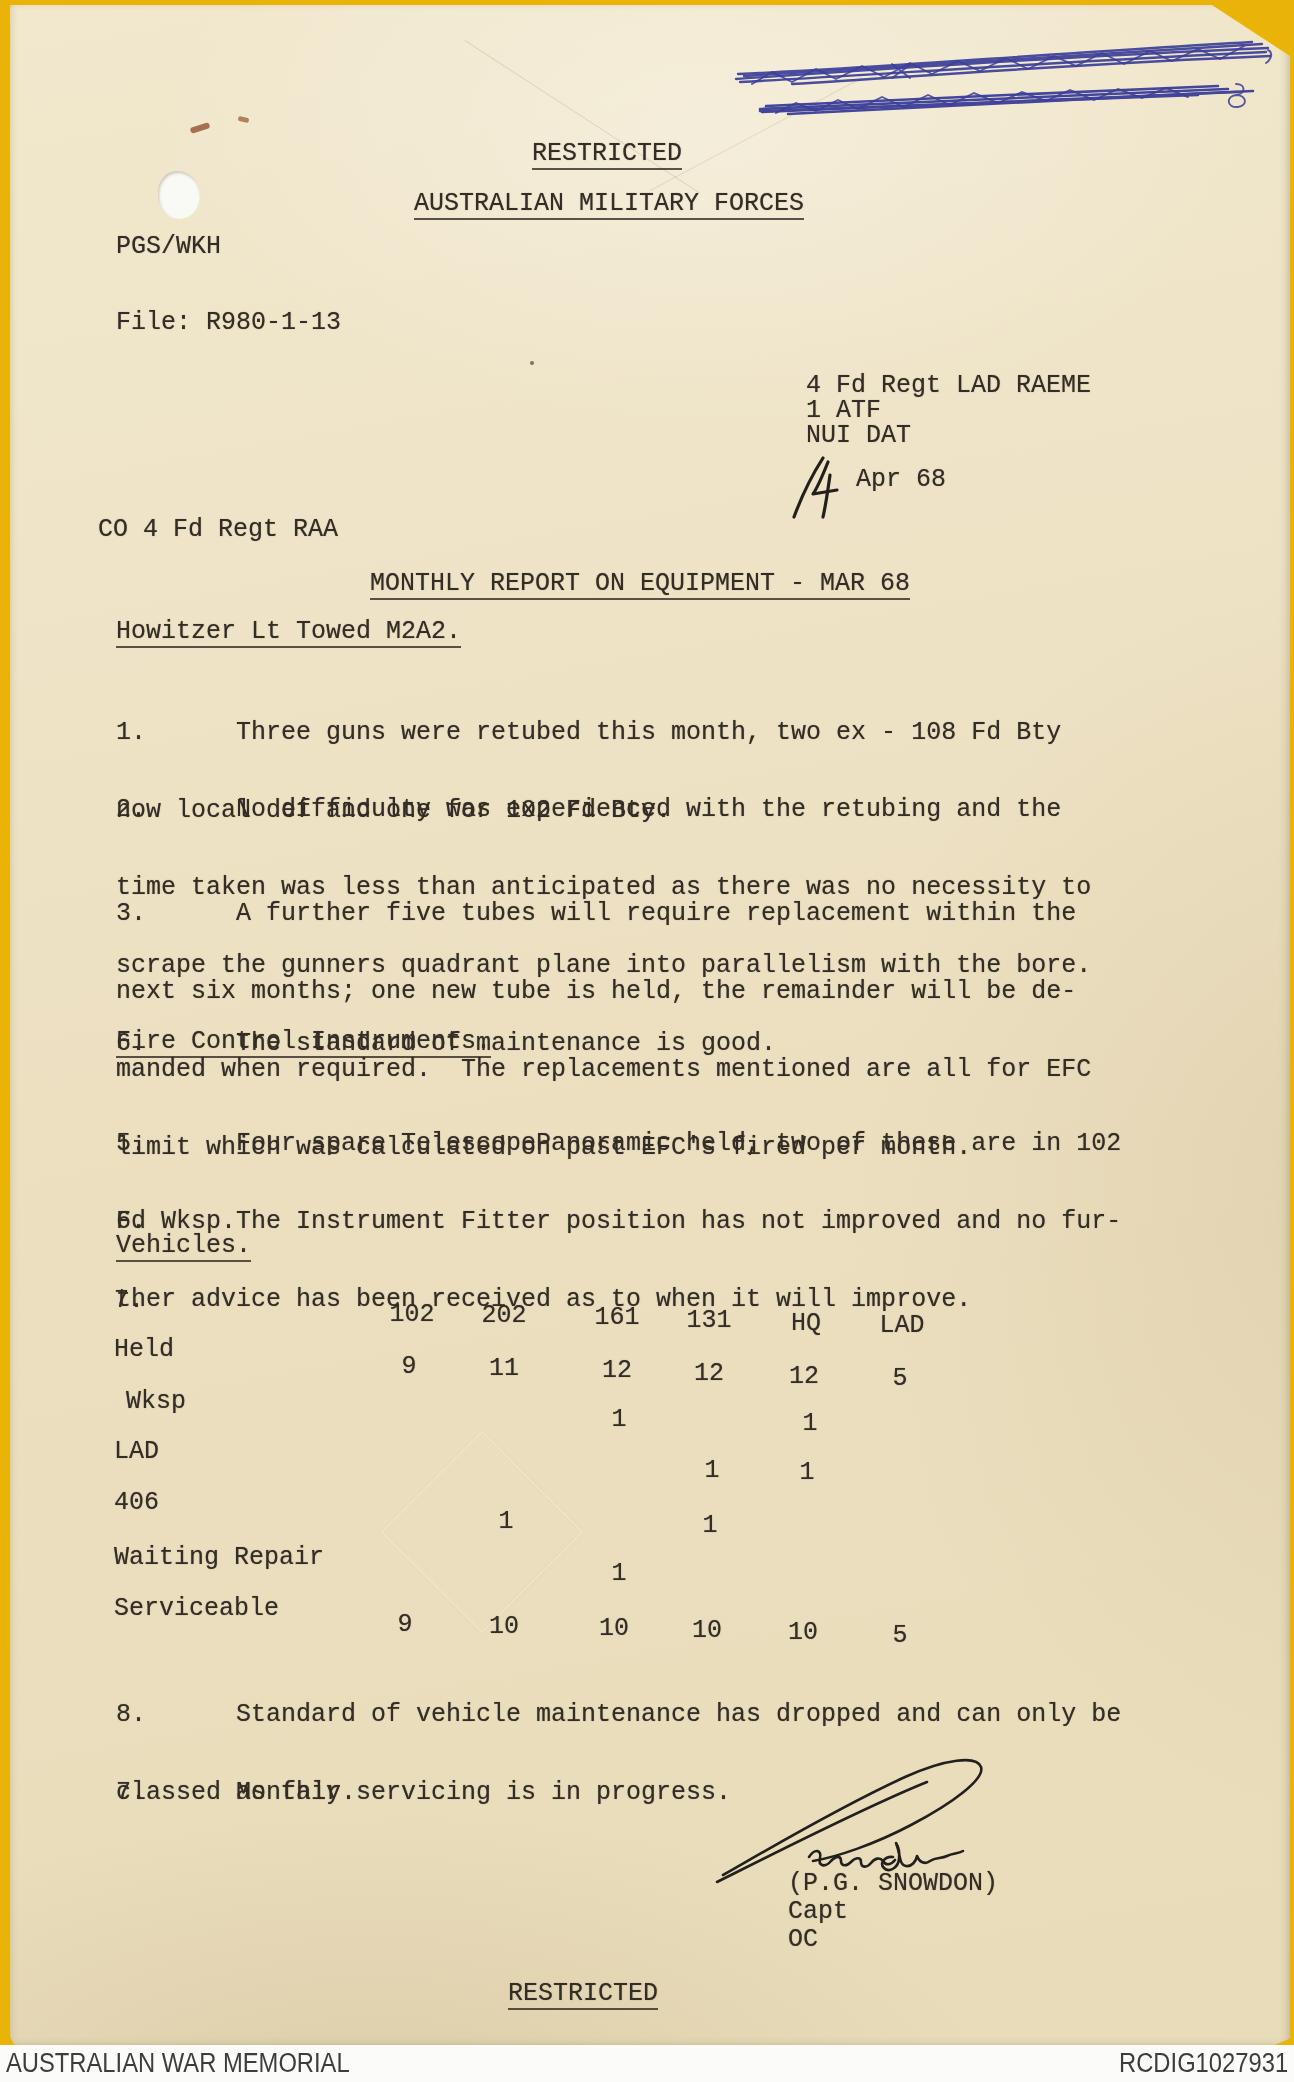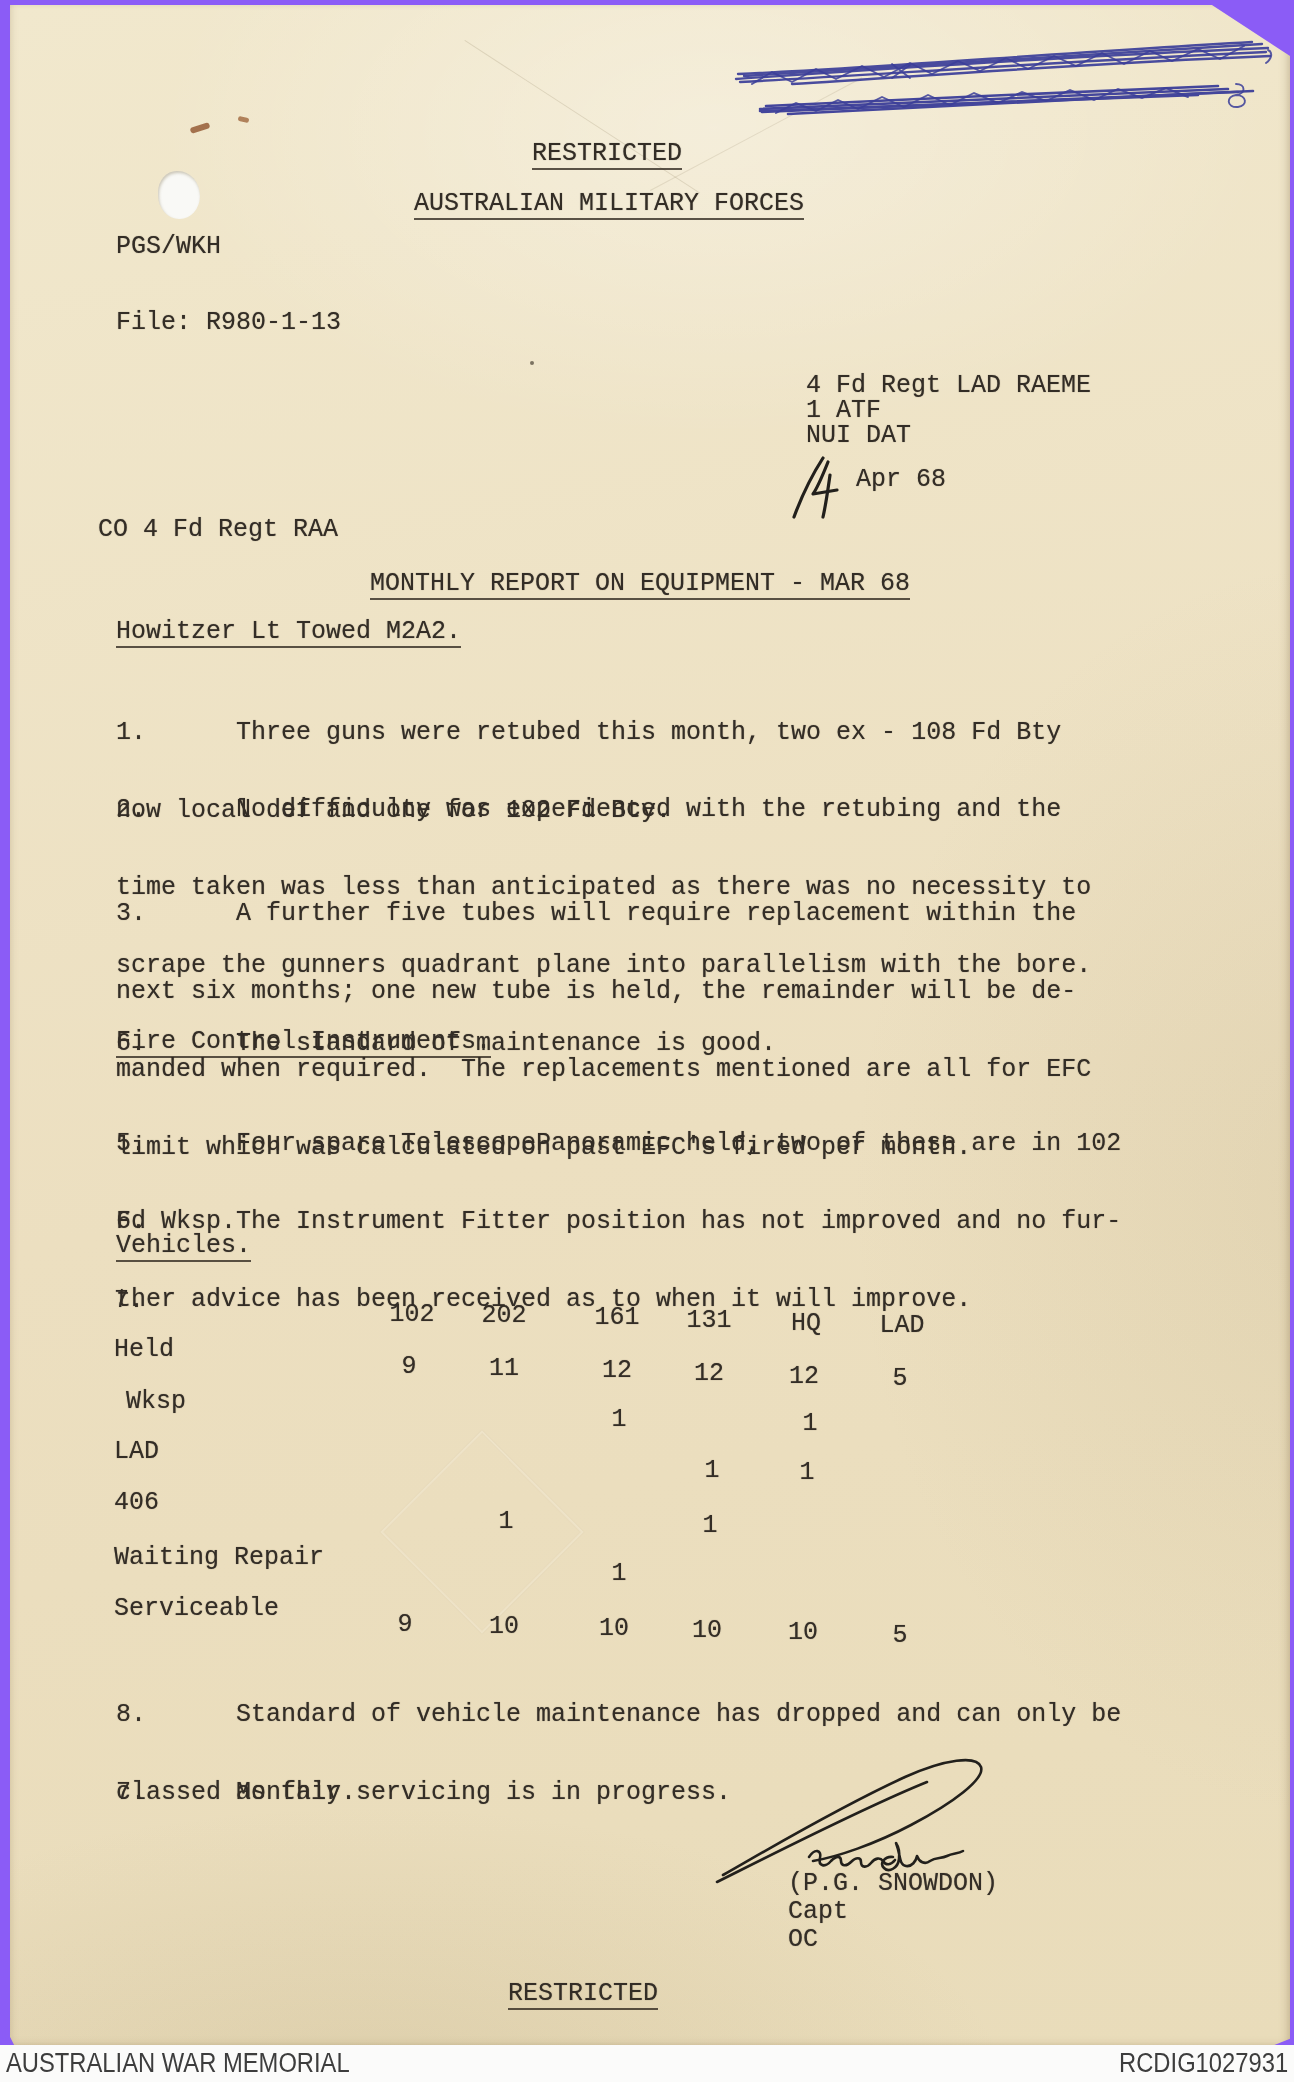--- a/index.html
+++ b/index.html
@@ -3,21 +3,21 @@
 <meta charset="utf-8">
 <style>
   :root{
     --ink:#332d26;
     --blue:#3b3e99;
     --paper:#ede3c4;
   }
   html,body{margin:0;padding:0;}
   body{width:1294px;height:2082px;overflow:hidden;background:#f6f6f3;
        font-family:"Liberation Sans", sans-serif;}
-  .stage{position:relative;width:1294px;height:2082px;background:#8b5cf6;}
+  .stage{position:relative;width:1294px;height:2082px;background:#eab308;}
 
   
   .paper{
     position:absolute;left:10px;top:5px;width:1280px;height:2042px;
     background:
       radial-gradient(ellipse 900px 500px at 55% 6%, rgba(255,255,255,.30), transparent 62%),
       radial-gradient(ellipse 700px 900px at 104% 58%, rgba(176,156,110,.16), transparent 70%),
       radial-gradient(ellipse 900px 420px at 28% 103%, rgba(168,148,103,.20), transparent 72%),
       linear-gradient(170deg,#f1e8cd 0%,#ecdfc0 55%,#e9dcba 100%);
     box-shadow:inset -7px 0 10px -5px rgba(130,110,70,.35),

